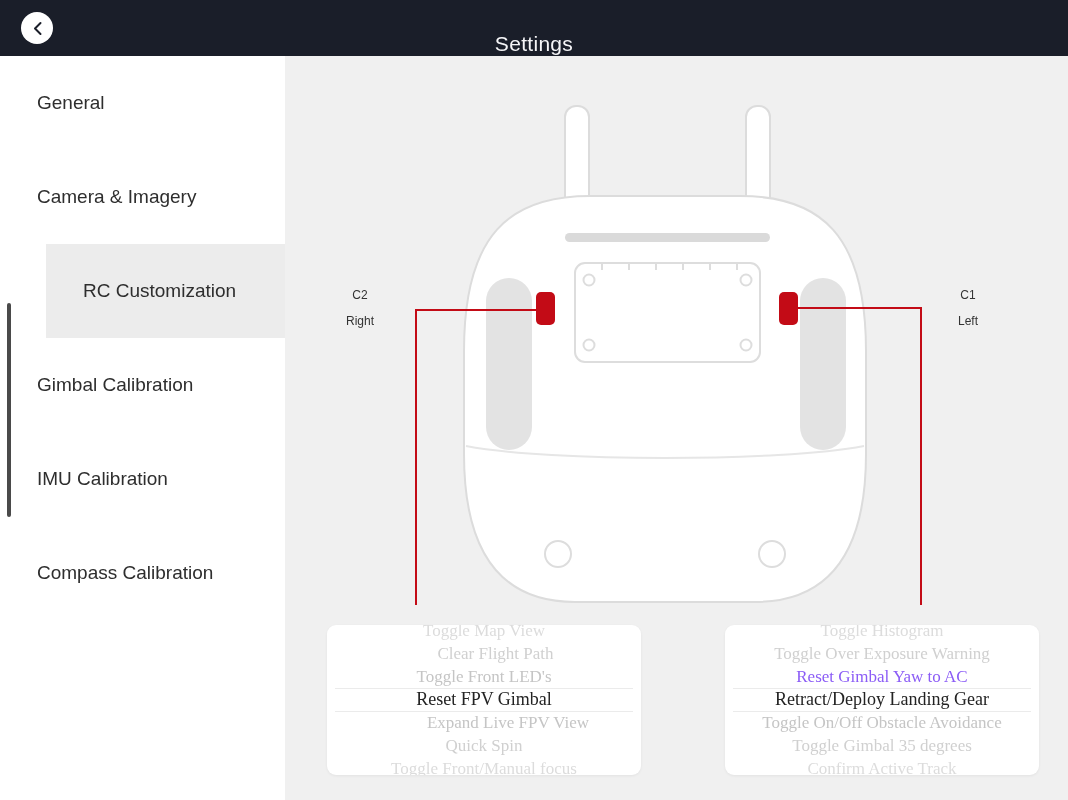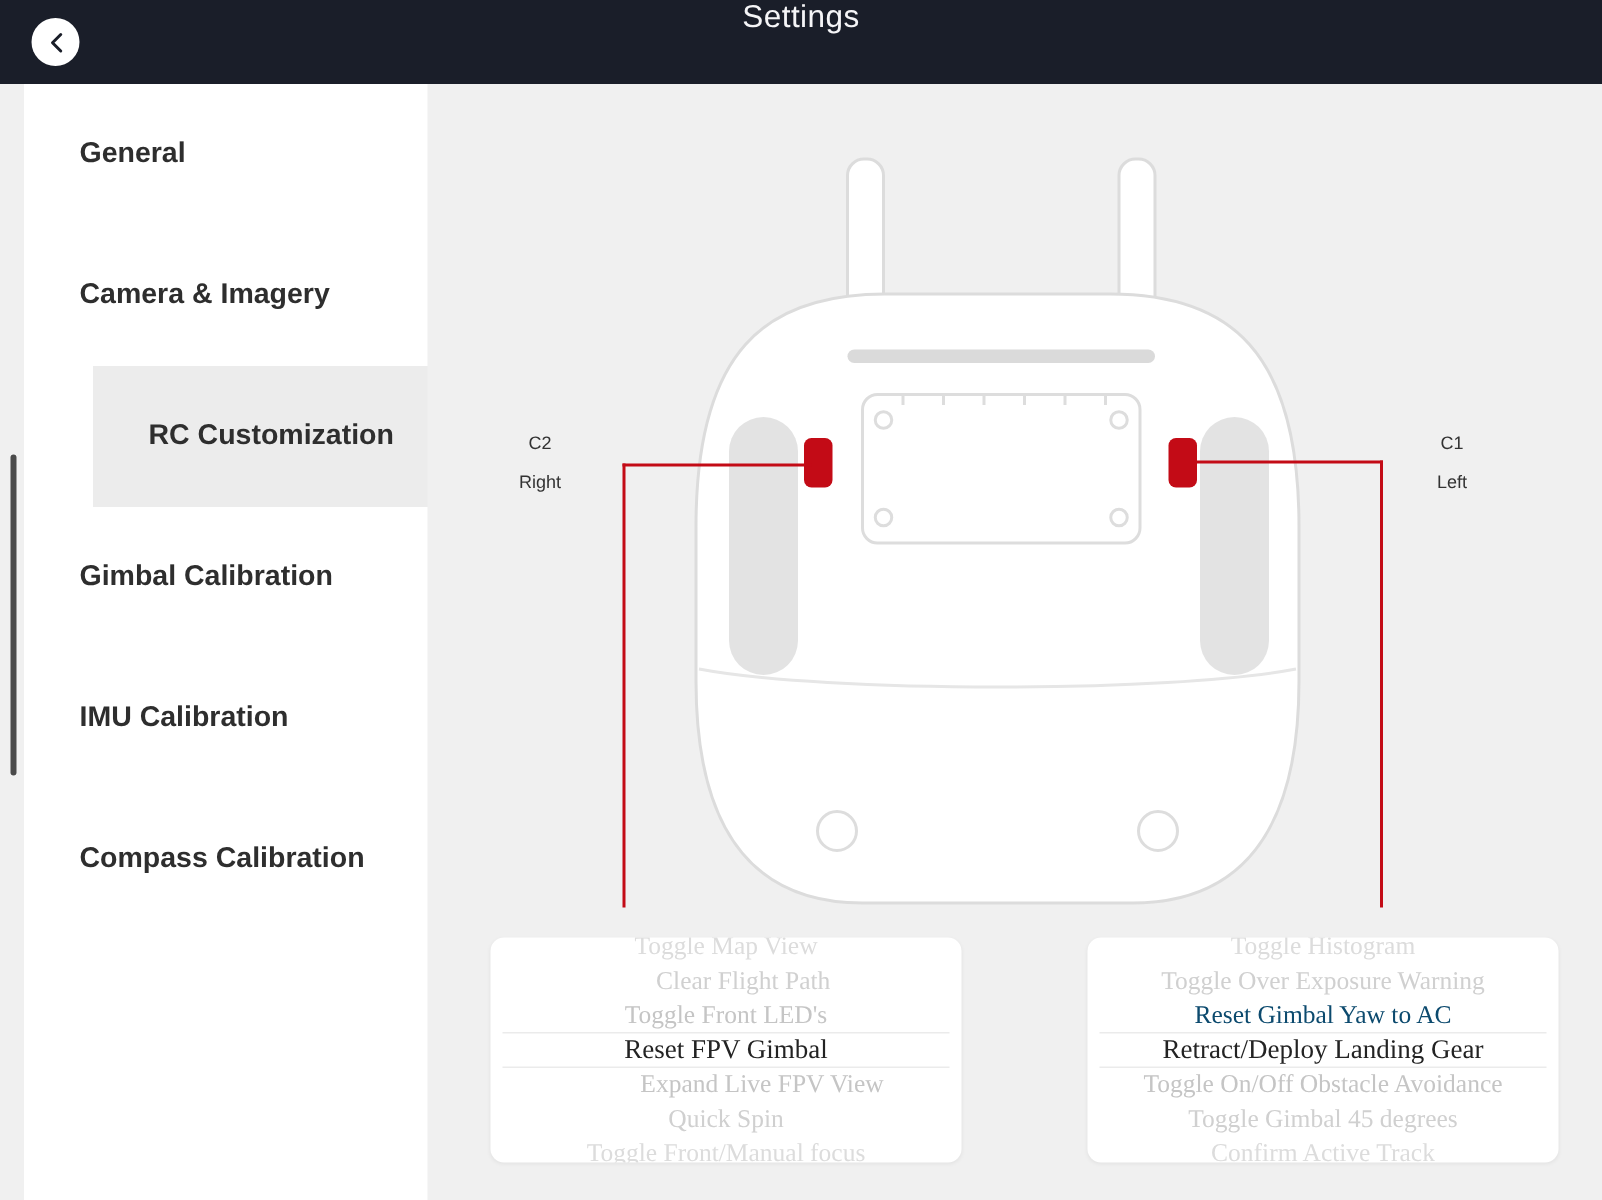--- a/index.html
+++ b/index.html
@@ -11,37 +11,36 @@
   body{
     font-family:"Liberation Sans","DejaVu Sans",sans-serif;
     background:#f0f0f0;
     position:relative;
     color:#2b2b2b;
   }
   
   .header{
     position:absolute;top:0;left:0;width:1068px;height:56px;
     background:var(--header-bg);
-    display:flex;align-items:flex-start;justify-content:center;
+    display:flex;align-items:flex-end;justify-content:center;
   }
   .back-btn{
     position:absolute;left:21px;top:12px;
     width:32px;height:32px;border-radius:50%;
     background:#ffffff;
     display:flex;align-items:center;justify-content:center;
     cursor:pointer;
   }
   .title{
     color:#f5f5f7;font-size:21px;letter-spacing:.3px;font-weight:400;
   }
   
   .sidebar{
-    position:absolute;top:56px;left:16px;width:285px;height:744px;
+    position:absolute;top:56px;left:0;width:285px;height:744px;
     background:#ffffff;
-    font-weight:bold;
   }
   .side-item{
     height:94px;line-height:94px;
     padding-left:37px;
     font-size:19px;color:#2e2e2e;
     background:#ffffff;
     cursor:pointer;
     white-space:nowrap;
   }
   .side-item.selected{background:#ececec;margin-left:46px;}
@@ -177,22 +176,22 @@
         <div class="picker-item" style="color: rgb(208, 208, 208);">Quick Spin</div>
         <div class="picker-item" style="color: rgb(220, 220, 220);">Toggle Front/Manual focus</div>
       </div>
     <div class="picker-rule rule-top"></div>
     <div class="picker-rule rule-bottom"></div>
   </div>
   <div class="picker picker-c1" id="c1-picker">
     <div class="picker-inner">
         <div class="picker-item" style="color: rgb(220, 220, 220);">Toggle Histogram</div>
         <div class="picker-item" style="color: rgb(208, 208, 208);">Toggle Over Exposure Warning</div>
-        <div class="picker-item" style="color: #0c4a6e;">Reset Gimbal Yaw to AC</div>
+        <div class="picker-item" style="color: #8b5cf6;">Reset Gimbal Yaw to AC</div>
         <div class="picker-item picker-item-selected" style="color: rgb(35, 35, 35);">Retract/Deploy Landing Gear</div>
         <div class="picker-item" style="color: rgb(197, 197, 197);">Toggle On/Off Obstacle Avoidance</div>
-        <div class="picker-item" style="color: rgb(208, 208, 208);">Toggle Gimbal 45 degrees</div>
+        <div class="picker-item" style="color: rgb(208, 208, 208);">Toggle Gimbal 35 degrees</div>
         <div class="picker-item" style="color: rgb(220, 220, 220);">Confirm Active Track</div>
       </div>
     <div class="picker-rule rule-top"></div>
     <div class="picker-rule rule-bottom"></div>
   </div>
 </div>
 
 </body></html>

